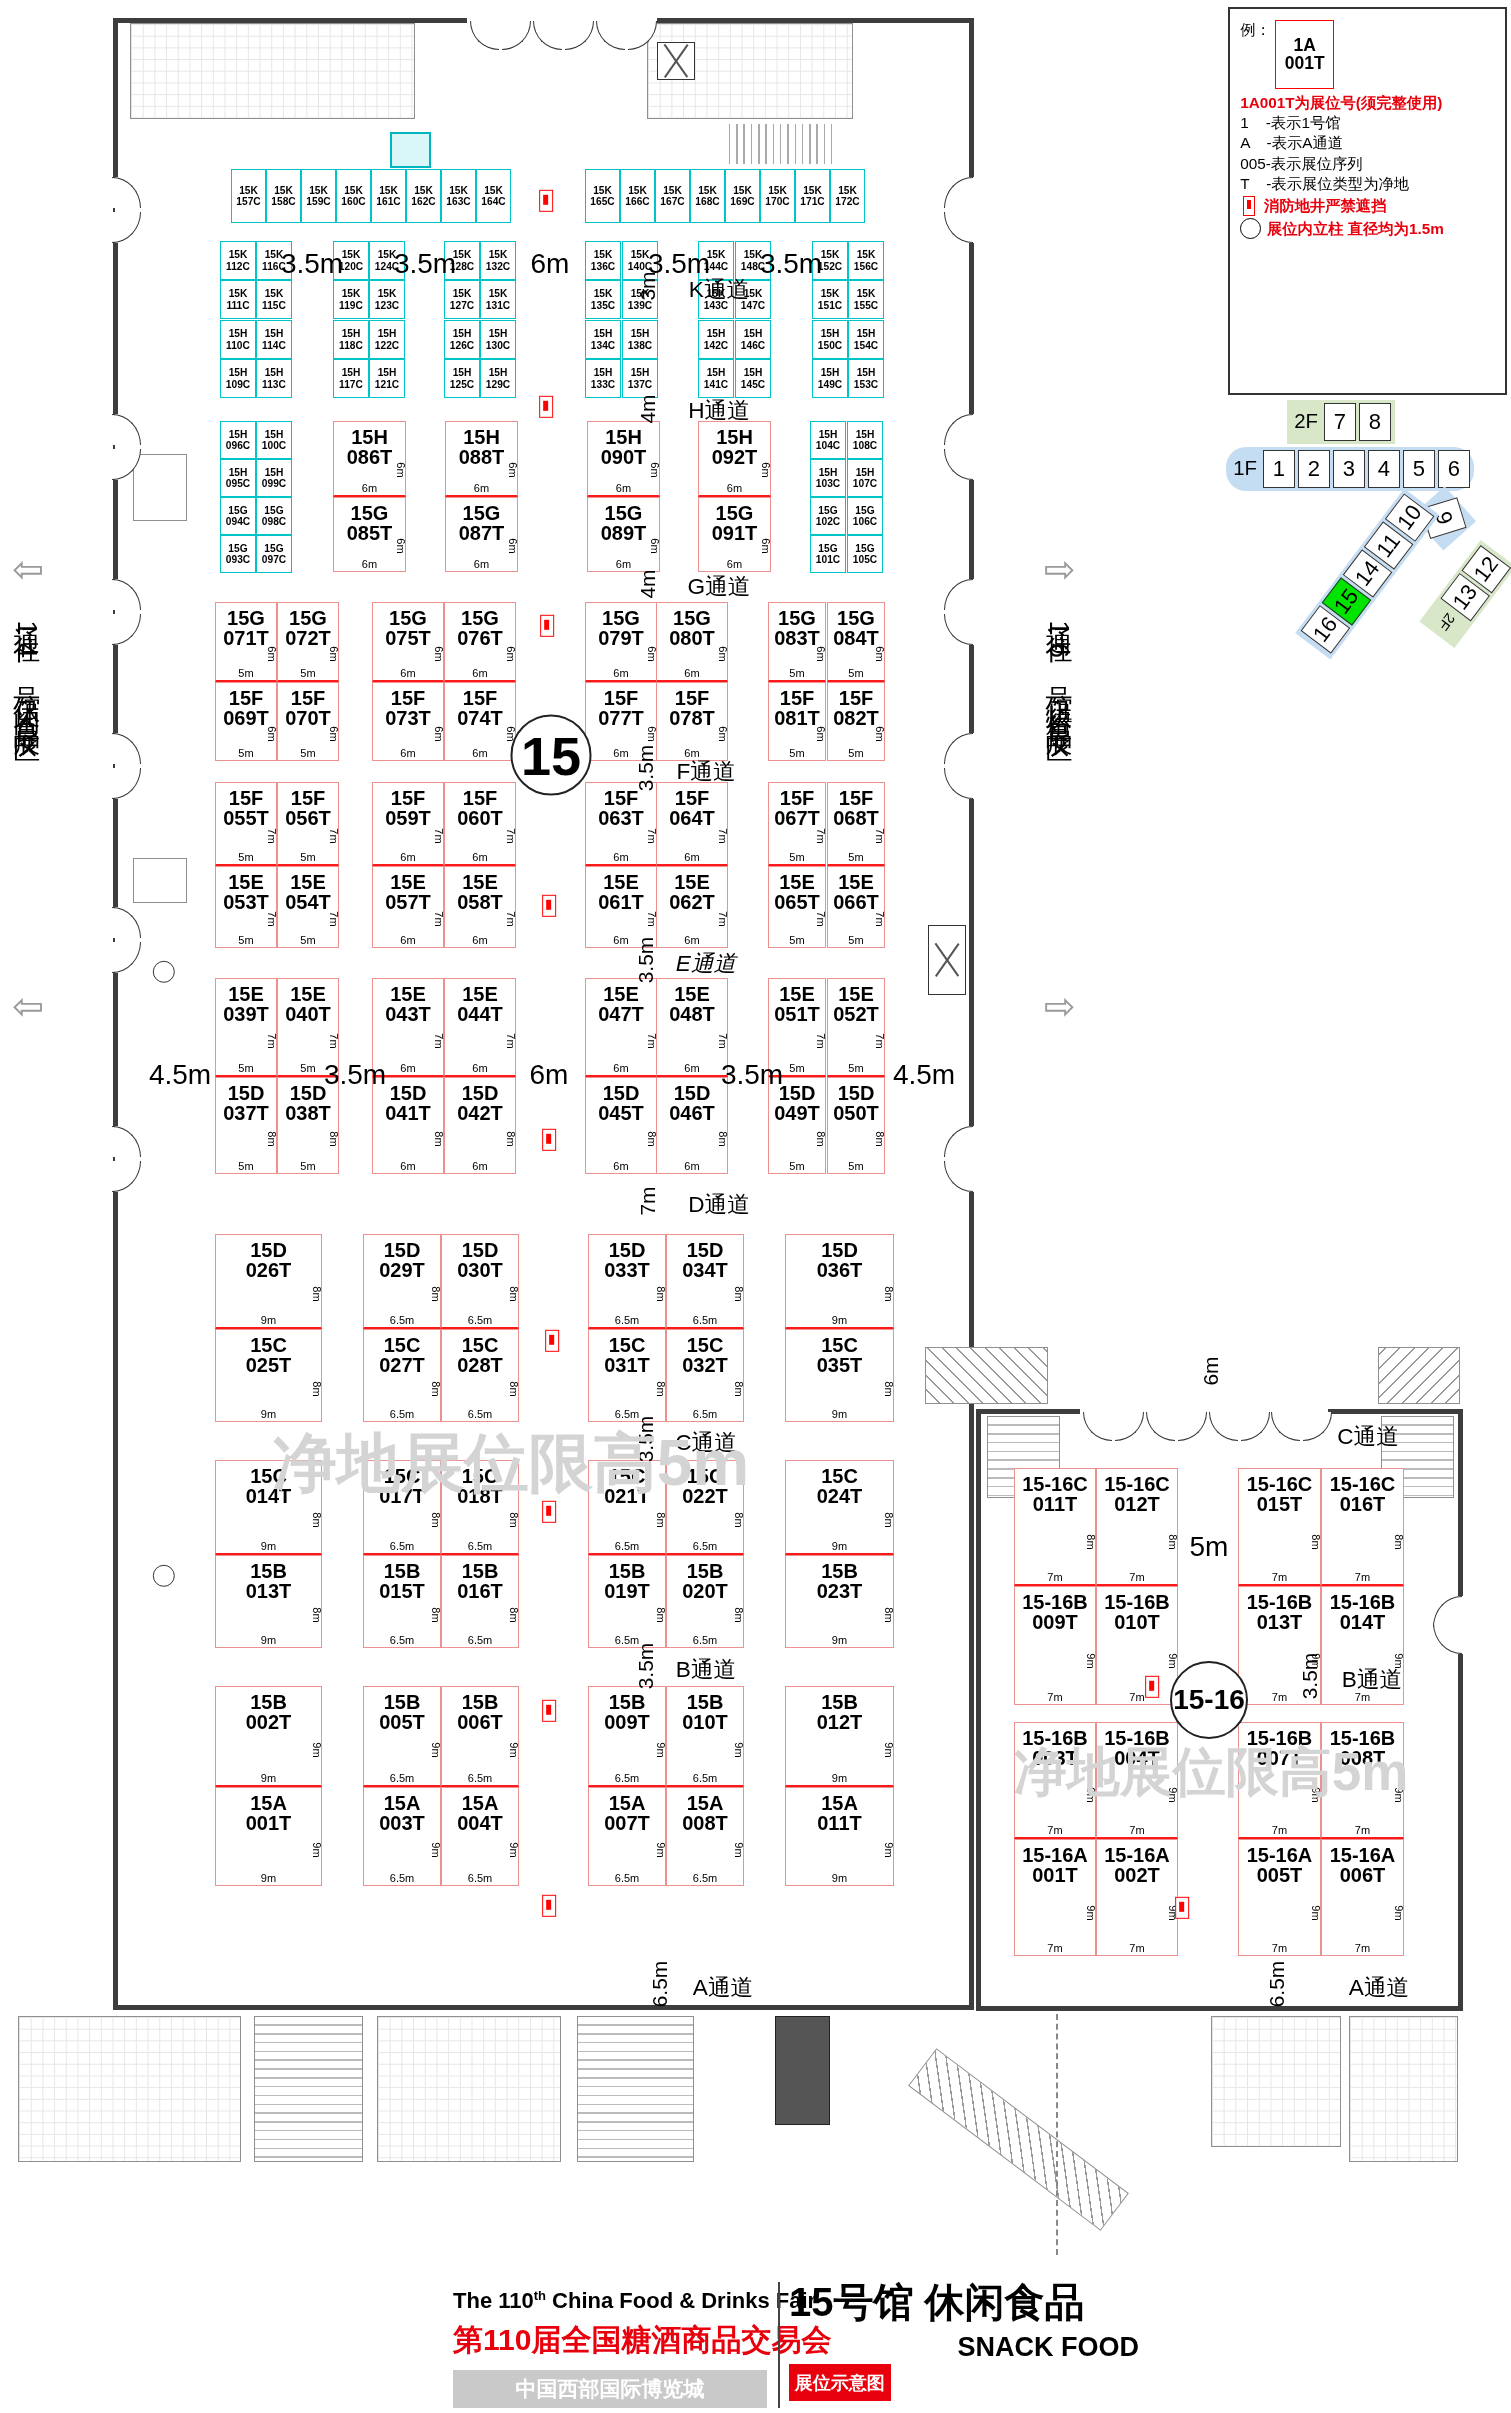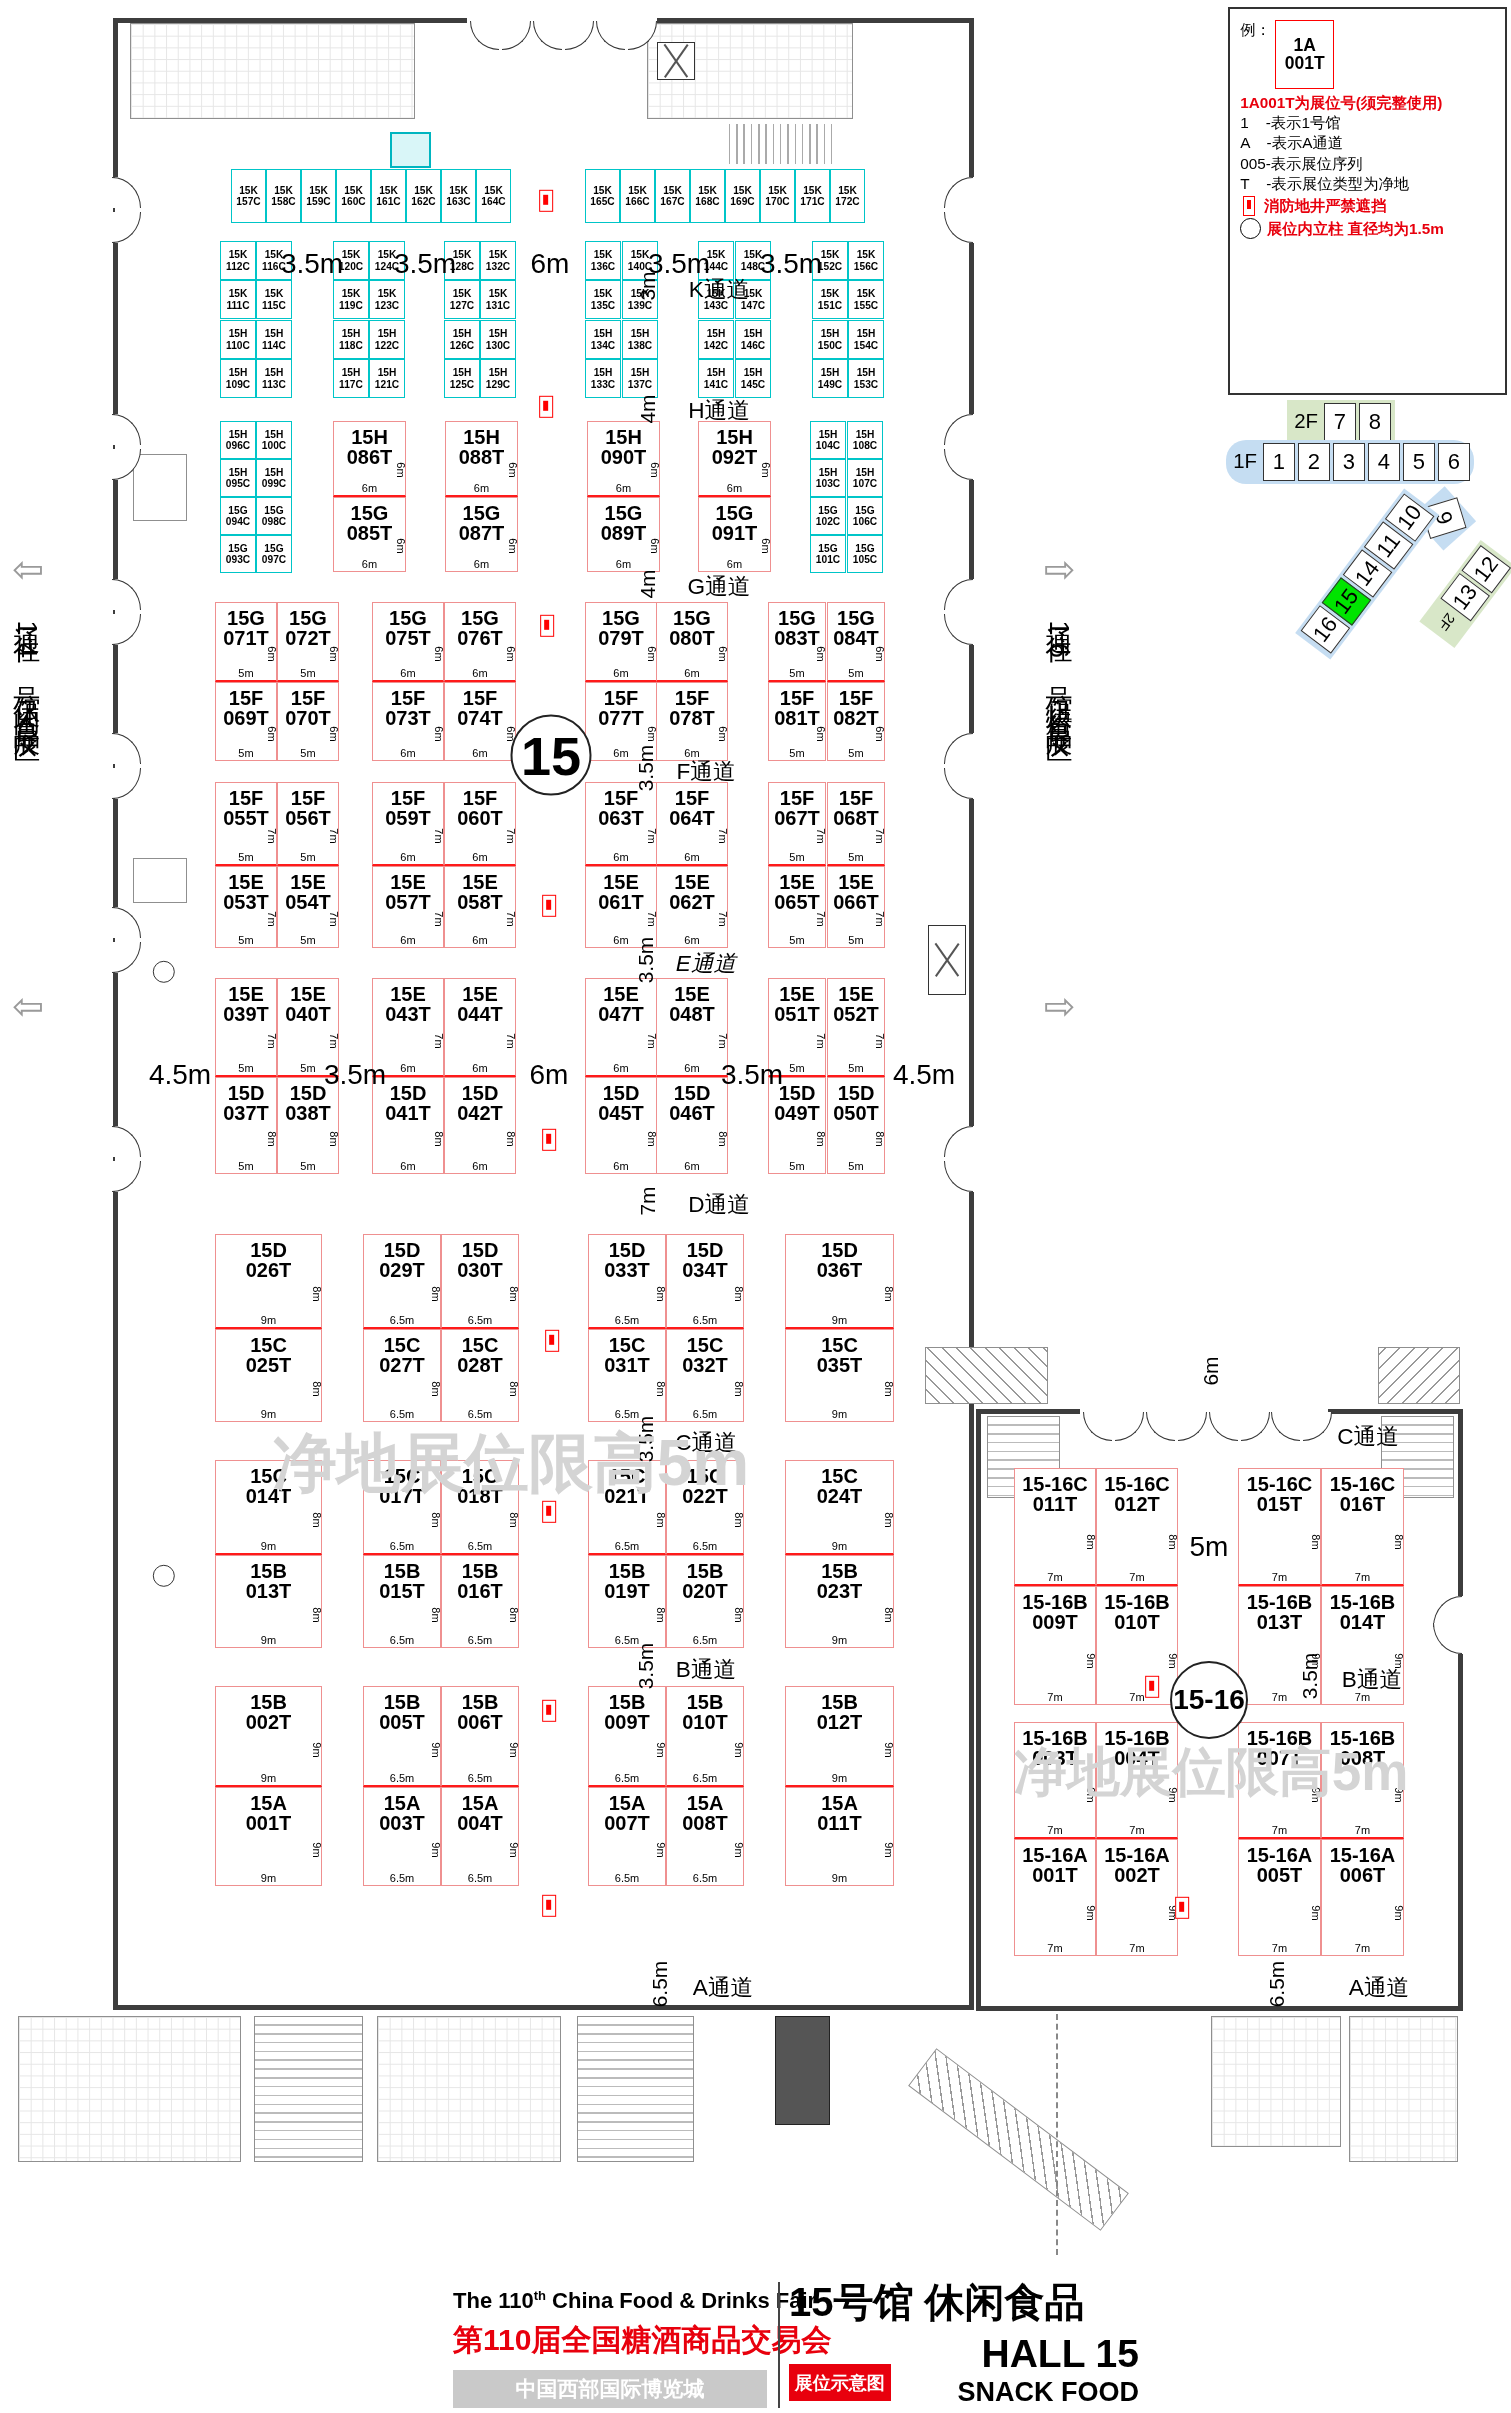--- a/index.html
+++ b/index.html
@@ -246,21 +246,21 @@
   </div>
 
   <div id="minimap">
     <div class="mm-strip mm-green" style="left:61px;top:0px;">
       <span class="mm-lab">2F</span>
       <span id="mm-f2" style="display: flex;">
           <span class="mm-cell">7</span>
           <span class="mm-cell">8</span>
         </span>
     </div>
-    <div class="mm-strip mm-blue" style="left:0px;top:40px;border-radius:20px;">
+    <div class="mm-strip mm-blue" style="left:0px;top:47px;border-radius:20px;">
       <span class="mm-lab">1F</span>
       <span id="mm-f1" style="display: flex;">
           <span class="mm-cell">1</span>
           <span class="mm-cell">2</span>
           <span class="mm-cell">3</span>
           <span class="mm-cell">4</span>
           <span class="mm-cell">5</span>
           <span class="mm-cell">6</span>
         </span>
     </div>
@@ -283,21 +283,20 @@
 
   <div id="title">
     <div class="t-left">
       <div class="t-en"><span>The 110</span><sup>th</sup><span> China Food &amp; Drinks Fair</span></div>
       <div class="t-cn">第110届全国糖酒商品交易会</div>
       <div class="t-venue">中国西部国际博览城</div>
     </div>
     <div class="divider"></div>
     <div class="t-right">
       <div class="t-hallcn">15号馆 休闲食品</div>
-      <div class="t-hallen">HALL 15</div>
       <div class="t-snack">SNACK FOOD</div>
       <div class="t-badge">展位示意图</div>
     </div>
   </div>
 
   <div id="dyn">
       <div class="bt sep" style="left: 333px; top: 421px; width: 73px; height: 76px;">
         <div class="bid">15H<br>086T</div>
         <div class="side">6m</div>
         <div class="bot">6m</div>

